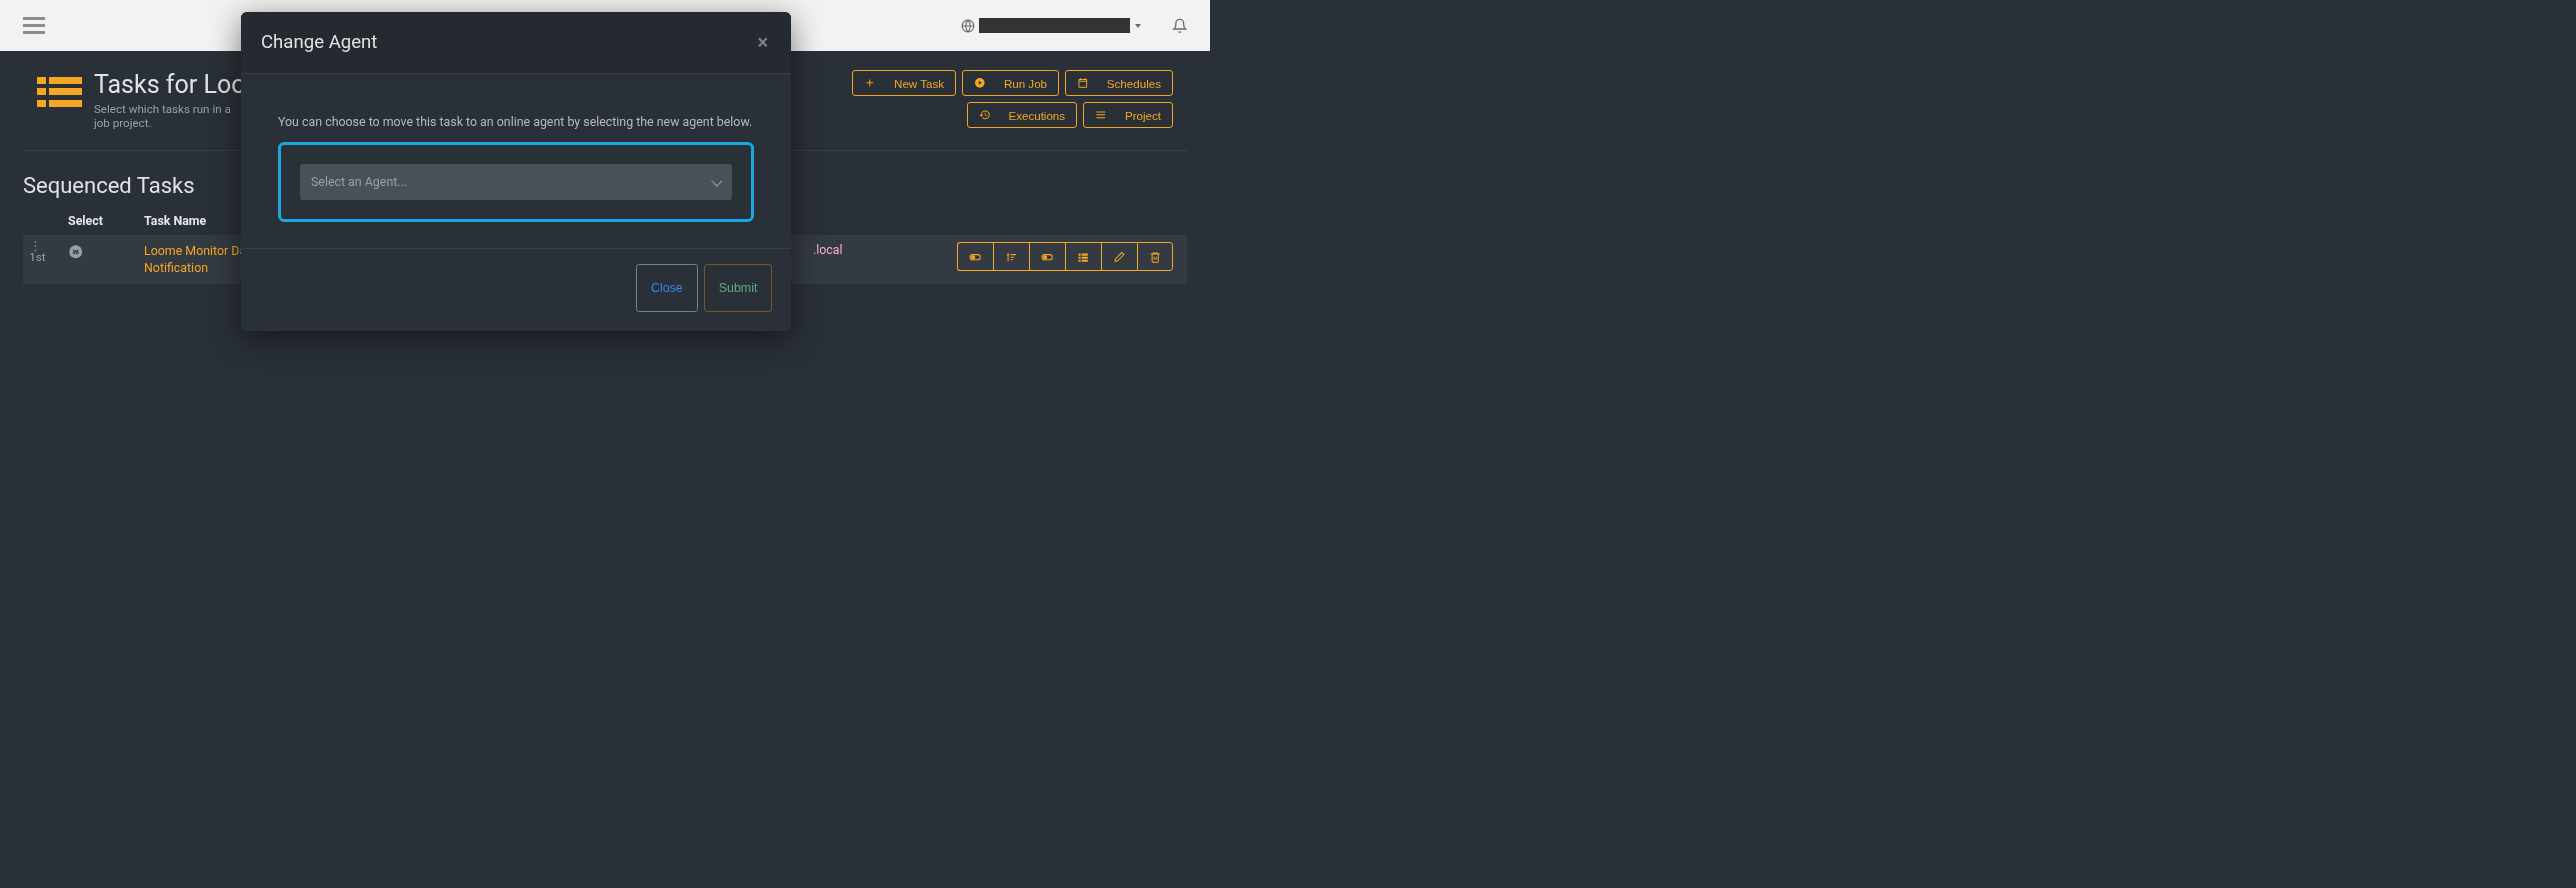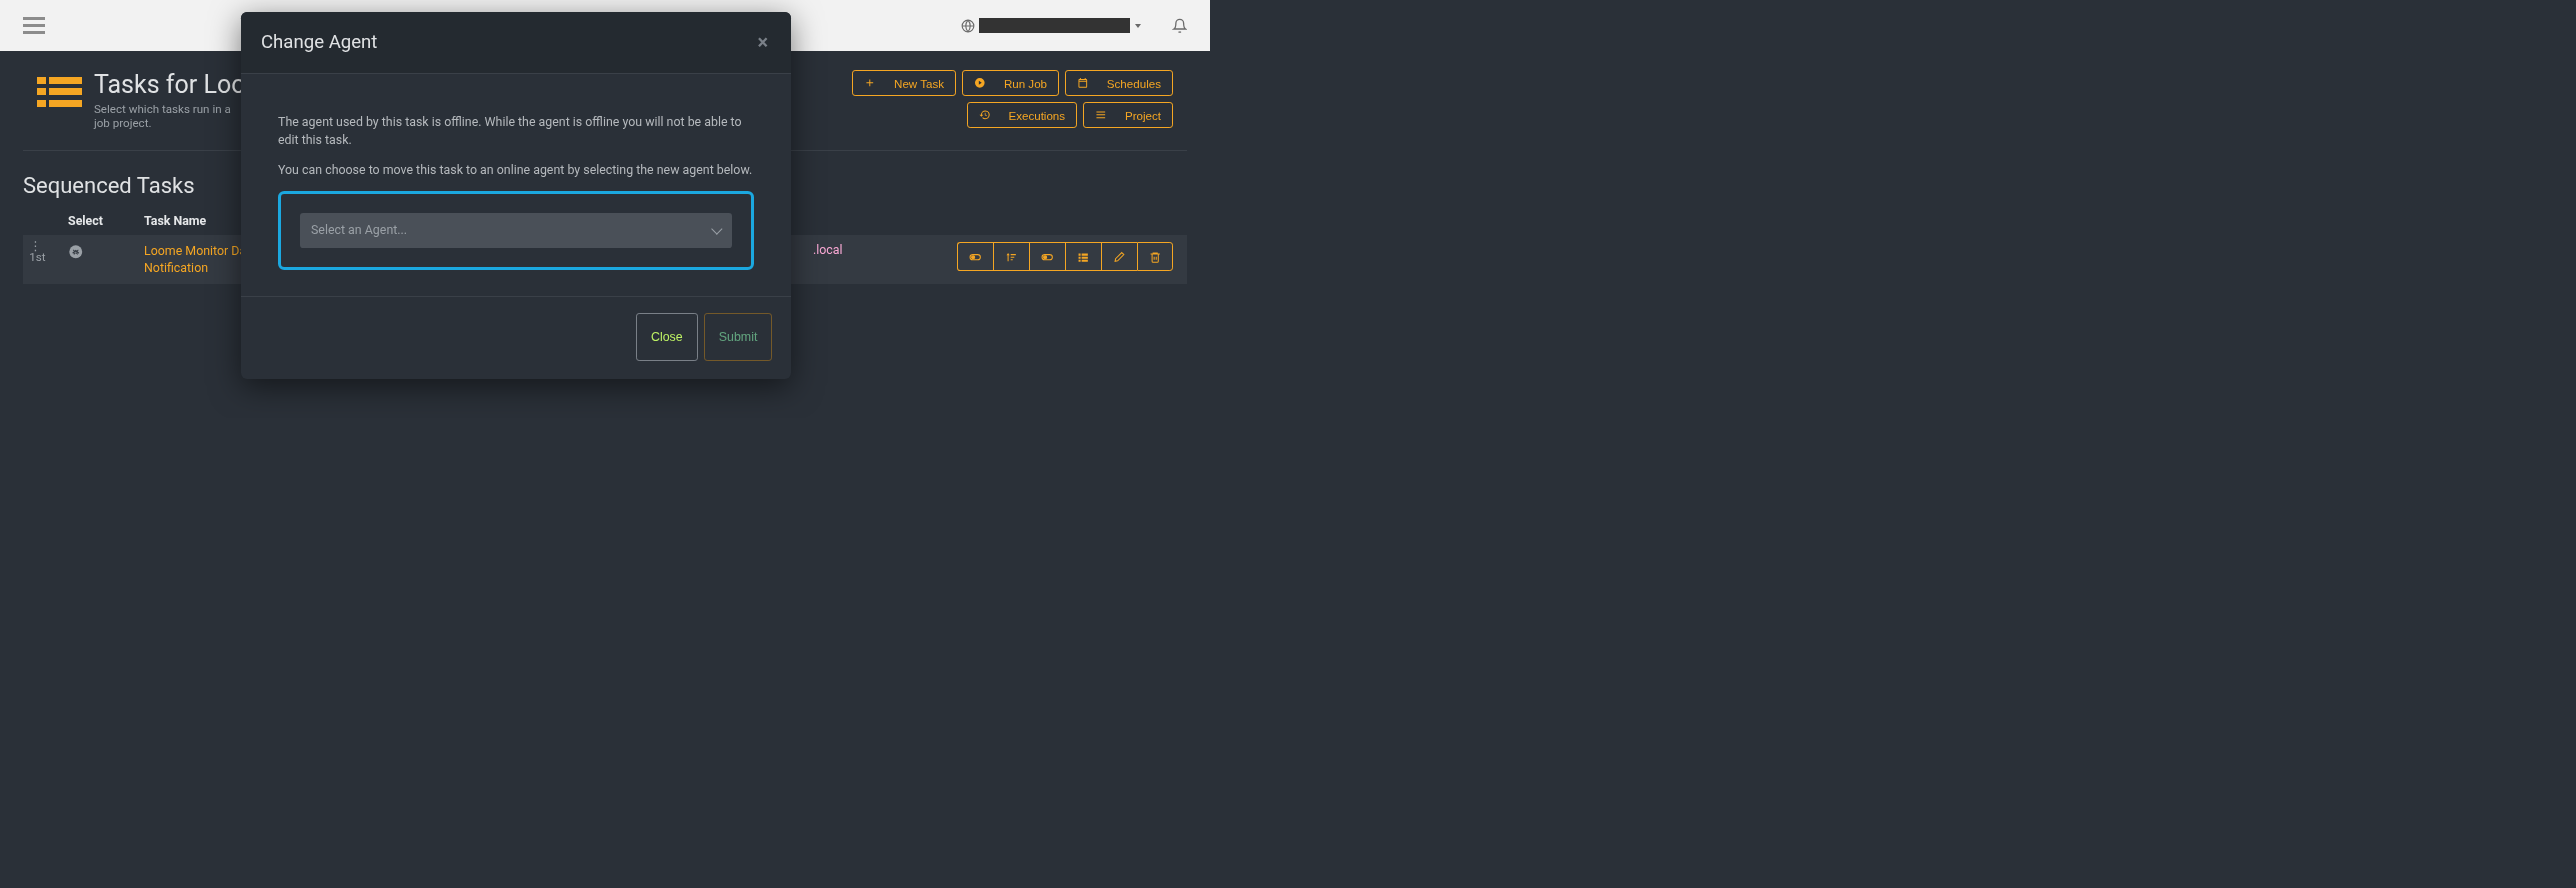--- a/index.html
+++ b/index.html
@@ -268,21 +268,21 @@
 }
 .modal-footer {
   padding: 15.5px 18.6px 18.6px;
   border-top: 0.8px solid #3a4048;
   display: flex;
   justify-content: flex-end;
   gap: 6.2px;
 }
 .btn-close {
   border: 0.8px solid #7a8088;
-  color: #bef264;
+  color: #3b82f6;
   background: transparent;
   padding: 7.7px 14px;
   border-radius: 3.1px;
   font-size: 12.4px;
   cursor: pointer;
 }
 .btn-submit {
   border: 0.8px solid #a67520;
   color: #86efac;
   background: transparent;
@@ -431,21 +431,20 @@
     </div>
   </div>
 </div>
 
 <div class="modal-backdrop">
   <div class="modal-header">
     <div class="modal-title">Change Agent</div>
     <div class="modal-close">×</div>
   </div>
   <div class="modal-body">
-    <p>The agent used by this task is offline. While the agent is offline you will not be able to edit this task.</p>
     <p>You can choose to move this task to an online agent by selecting the new agent below.</p>
     <div class="agent-select-wrapper">
       <div class="agent-select">
         <span>Select an Agent...</span>
         <span class="chevron-down"></span>
       </div>
     </div>
   </div>
   <div class="modal-footer">
     <button class="btn-close">Close</button>

